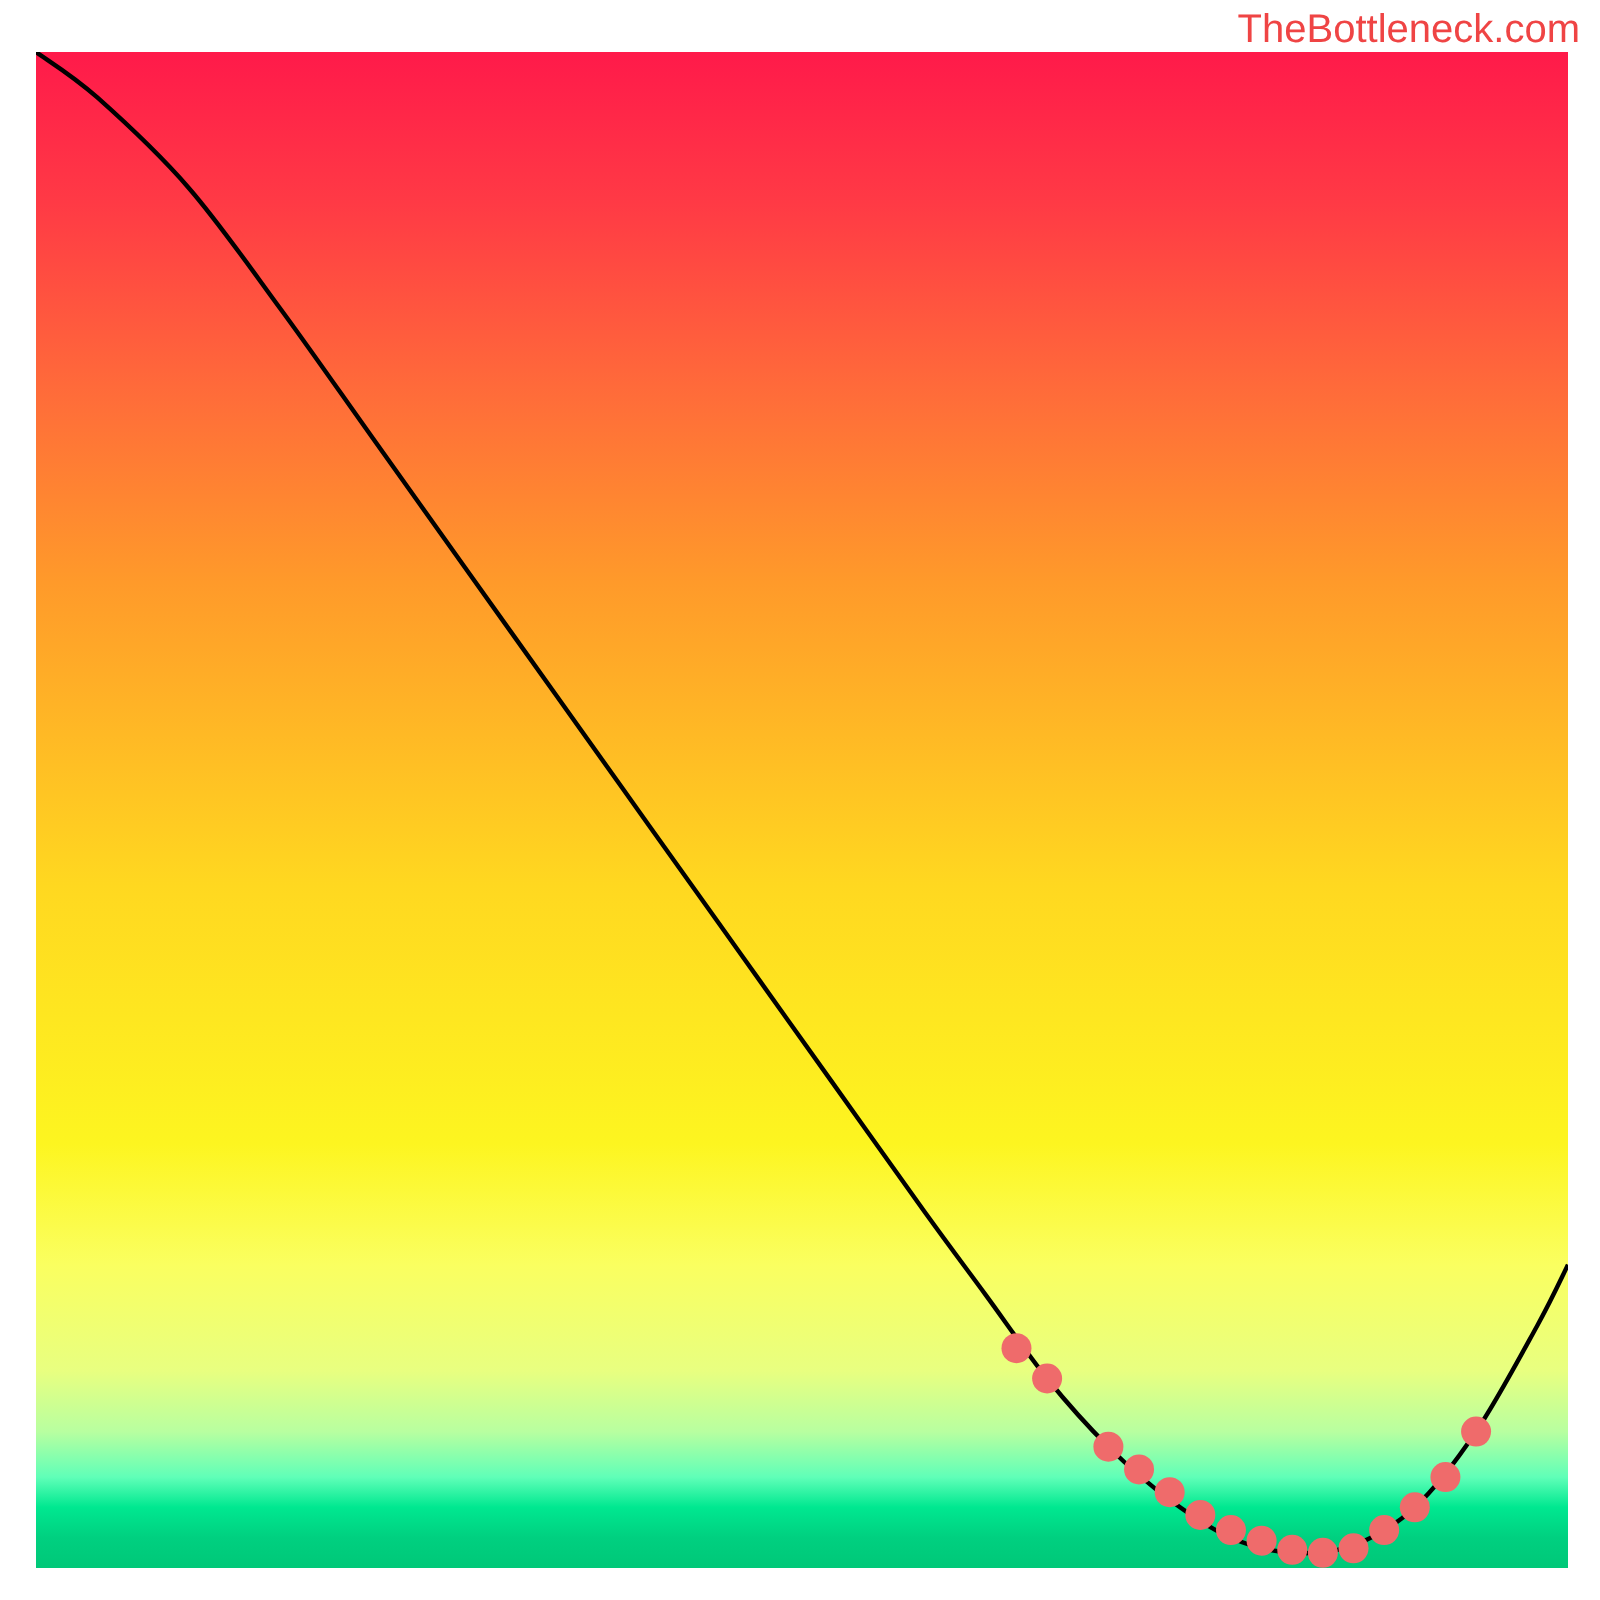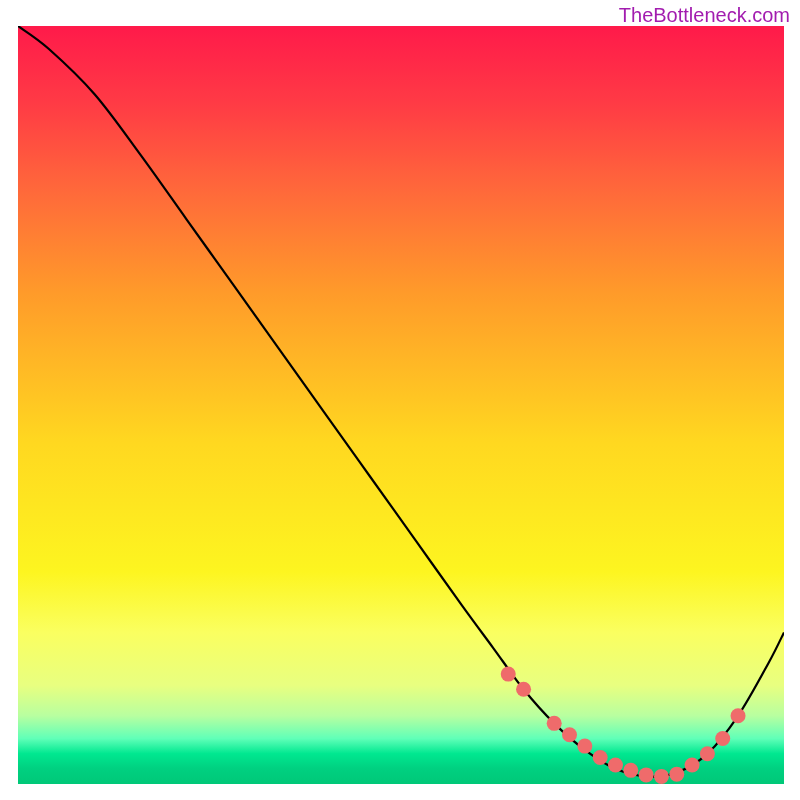--- a/index.html
+++ b/index.html
@@ -8,21 +8,21 @@
     height: 800px;
     background: #fff;
     position: relative;
     font-family: Arial, sans-serif;
     overflow: hidden;
   }
   .watermark {
     position: absolute;
     top: 4px;
     right: 10px;
-    color: #a21caf;
+    color: #ef4444;
     font-size: 20px;
     font-weight: 400;
     z-index: 10;
   }
   .plot-area {
     position: absolute;
     left: 18px;
     top: 26px;
     width: 766px;
     height: 758px;

